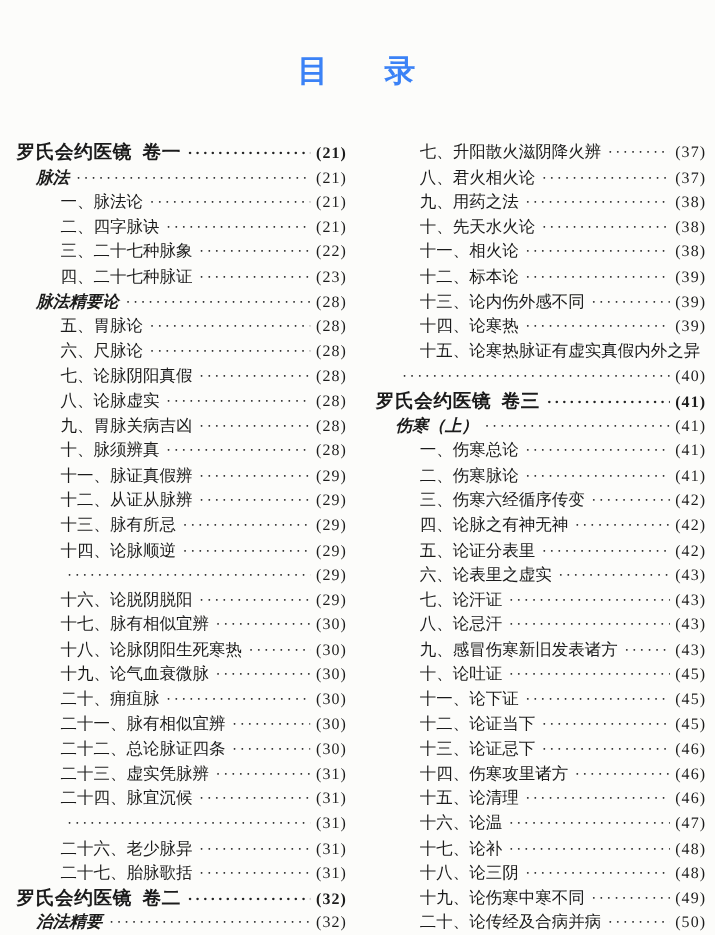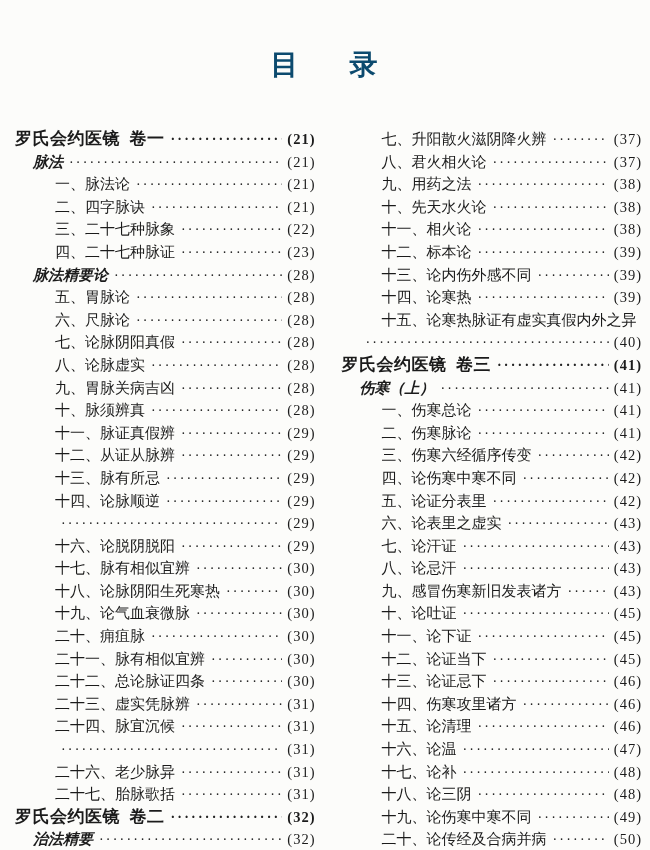--- a/index.html
+++ b/index.html
@@ -19,21 +19,21 @@
   }
   .title {
     margin: 0;
     padding-top: 46px;
     text-align: center;
     font-size: 28px;
     font-weight: bold;
     letter-spacing: 2px;
     word-spacing: 40px;
     white-space: pre;
-    color: #0c4a6e;
+    color: #3b82f6;
   }
   .columns {
     display: flex;
     gap: 26px;
     padding: 44px 8px 0 15px;
     text-align: center;
   }
   .col {
     flex: 1;
     min-width: 0;
@@ -307,21 +307,21 @@
     <span class="lbl">二、伤寒脉论</span>
     <span class="dots">················································································</span>
     <span class="pg">(41)</span>
   </div>
         <div class="row item">
     <span class="lbl">三、伤寒六经循序传变</span>
     <span class="dots">················································································</span>
     <span class="pg">(42)</span>
   </div>
         <div class="row item">
-    <span class="lbl">四、论伤寒中寒不同</span>
+    <span class="lbl">四、论脉之有神无神</span>
     <span class="dots">················································································</span>
     <span class="pg">(42)</span>
   </div>
         <div class="row item">
     <span class="lbl">五、论证分表里</span>
     <span class="dots">················································································</span>
     <span class="pg">(42)</span>
   </div>
         <div class="row item">
     <span class="lbl">六、论表里之虚实</span>

